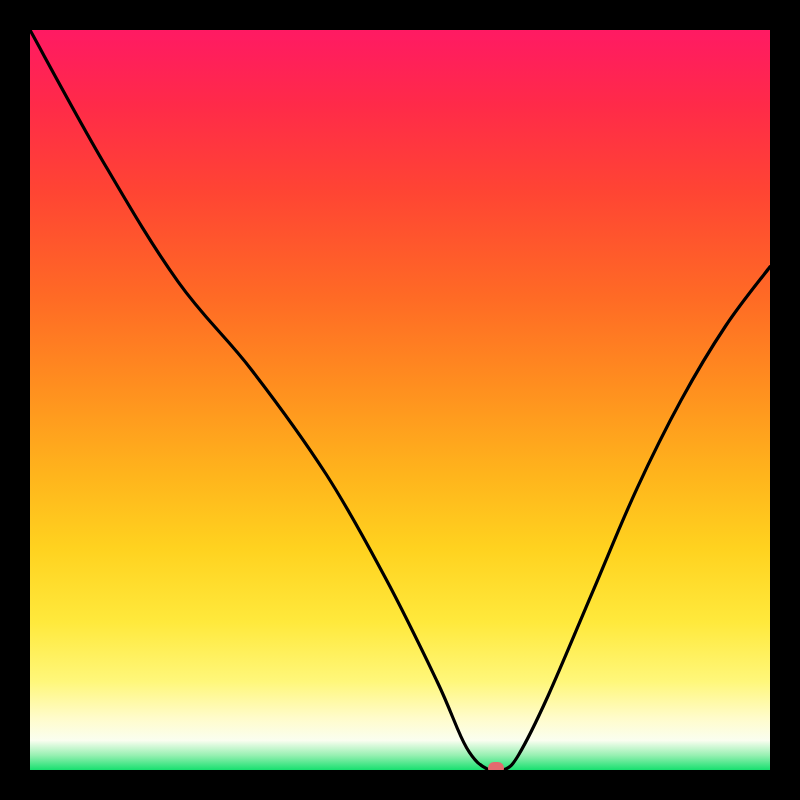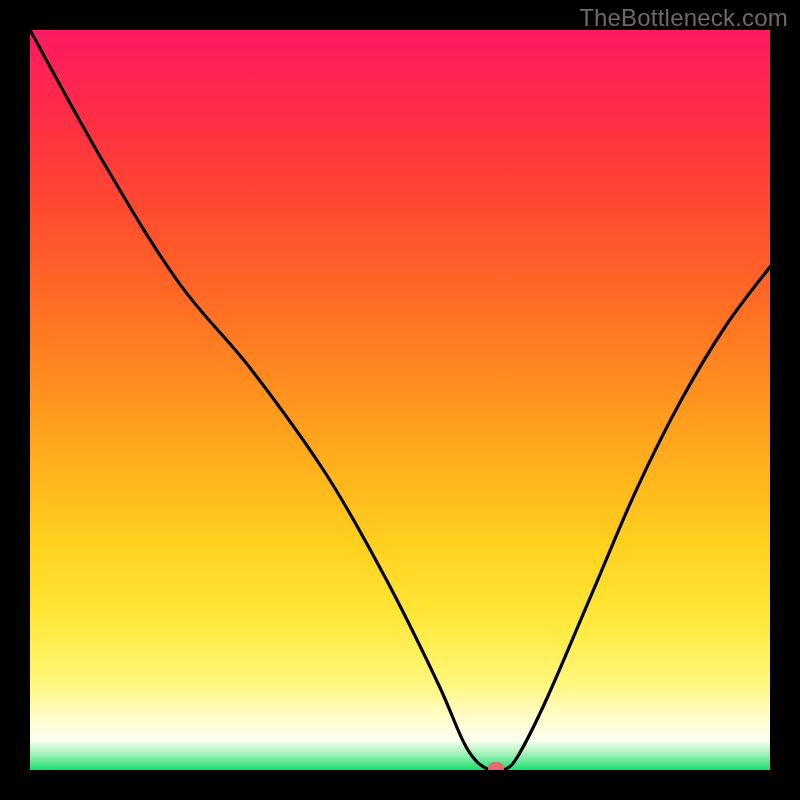--- a/index.html
+++ b/index.html
@@ -74,21 +74,20 @@
     background: #e46a6f;
     
     z-index: 3;
   }
 </style>
 </head>
 <body>
 
 <div class="frame">
 
-  <div class="watermark">TheBottleneck.com</div>
 
   <div class="plot-area">
     <div class="gradient"></div>
 
     <svg class="curve" viewBox="0 0 740 740" preserveAspectRatio="none">
       <path id="curve-path" d="M 0.0 0.0 C 13.3 24.0, 47.4 87.9, 74.0 133.2 C 100.6 178.5, 121.4 214.3, 148.0 251.6 C 174.6 288.9, 195.4 305.8, 222.0 340.4 C 248.6 375.0, 272.0 406.7, 296.0 444.0 C 320.0 481.3, 335.2 510.3, 355.2 547.6 C 375.2 584.9, 392.3 620.6, 407.0 651.2 C 421.7 681.8, 427.3 701.8, 436.6 717.8 C 445.9 733.8, 452.1 736.0, 458.8 740.0 C 465.5 744.0, 468.3 742.7, 473.6 740.0 C 478.9 737.3, 480.4 738.5, 488.4 725.2 C 496.4 711.9, 504.7 695.3, 518.0 666.0 C 531.3 636.7, 546.4 599.7, 562.4 562.4 C 578.4 525.1, 590.8 493.4, 606.8 458.8 C 622.8 424.2, 635.2 399.3, 651.2 370.0 C 667.2 340.7, 679.6 320.0, 695.6 296.0 C 711.6 272.0, 732.0 247.5, 740.0 236.8" fill="none" stroke="#000000" stroke-width="3.2" stroke-linejoin="round" stroke-linecap="round"></path>
     </svg>
 
     <div class="dot" id="marker-dot" style="left: 458.2px; top: 732px; background: rgb(228, 106, 111);"></div>
   </div>

